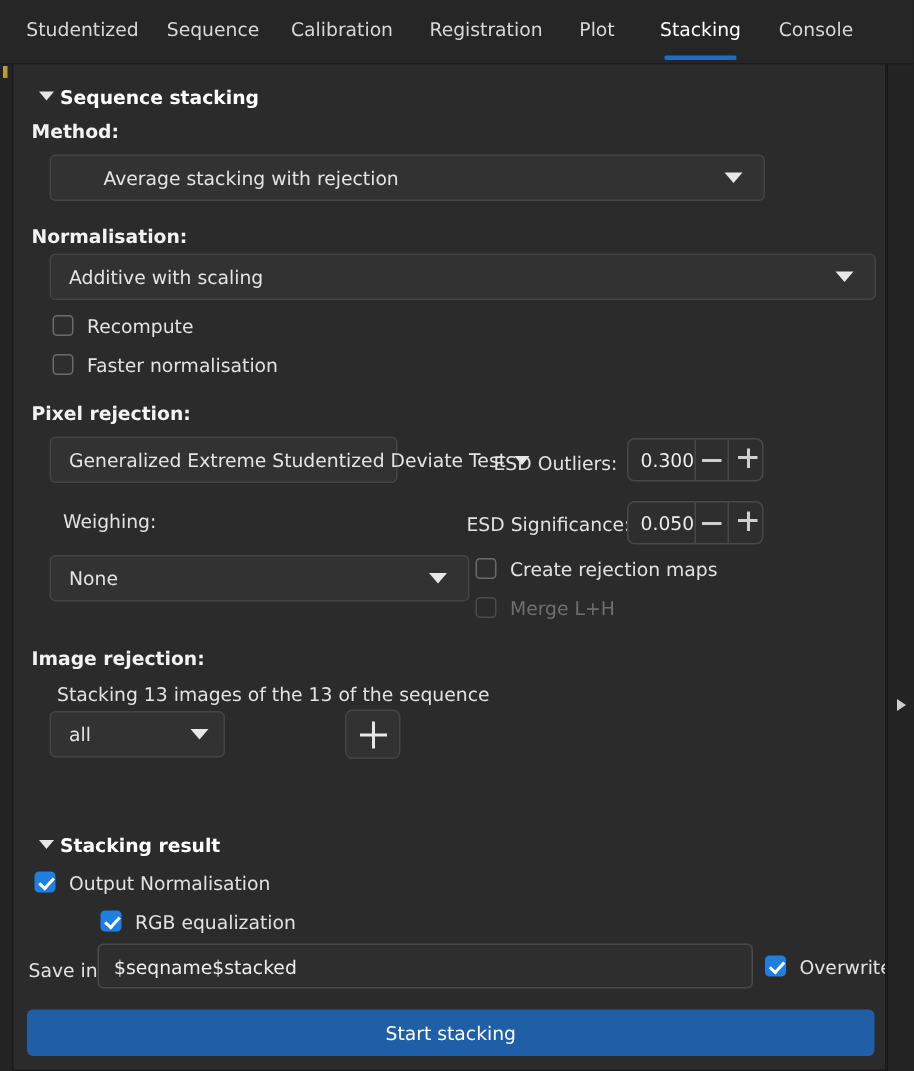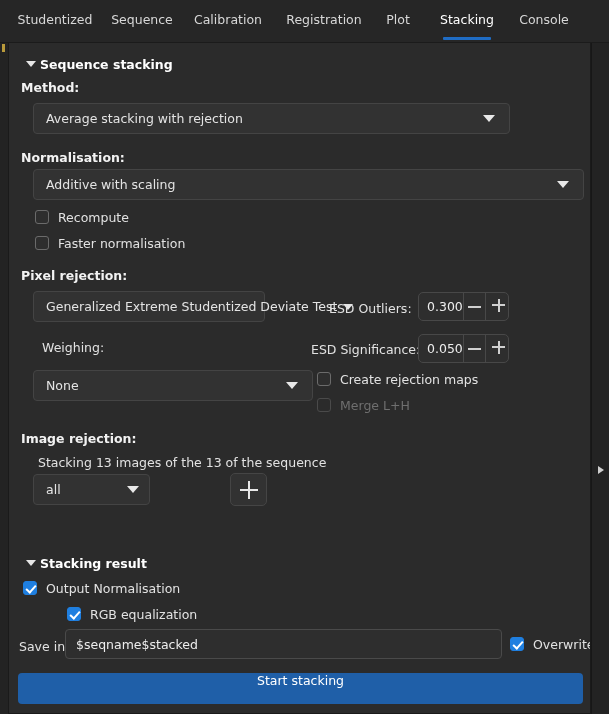--- a/index.html
+++ b/index.html
@@ -233,21 +233,21 @@
     font-size: 12.5px;
     color: #ededed;
   }
 
   #startbtn {
     background: #1f5fa8;
     border-radius: 4px;
     color: #ffffff;
     font-size: 12.5px;
     display: flex;
-    align-items: flex-start;
+    align-items: center;
     justify-content: center;
     cursor: default;
   }
 </style>
 </head>
 <body>
 
 <div id="tabbar">
   <div class="tab" style="left:10px;width:90px;">
     <span>Studentized</span>
@@ -279,21 +279,21 @@
 <div id="expander"></div>
 
 <div id="panel">
 
   <div class="abs grouphdr" style="left:17px;top:14px;">
     <span class="caret"></span><span>Sequence stacking</span>
   </div>
 
   <div class="abs seclabel" style="left:12px;top:37px;">Method:</div>
 
-  <div class="abs combo" style="left:24px;top:60px;width:477px;height:31px;">
+  <div class="abs combo" style="left:24px;top:60px;width:477px;height:31px;padding-left:23px;">
     <span class="txt">Average stacking with rejection</span>
     <span class="arrow"></span>
   </div>
 
   <div class="abs seclabel" style="left:12px;top:107px;">Normalisation:</div>
 
   <div class="abs combo" style="left:24px;top:126px;width:551px;height:31px;">
     <span class="txt">Additive with scaling</span>
     <span class="arrow"></span>
   </div>

